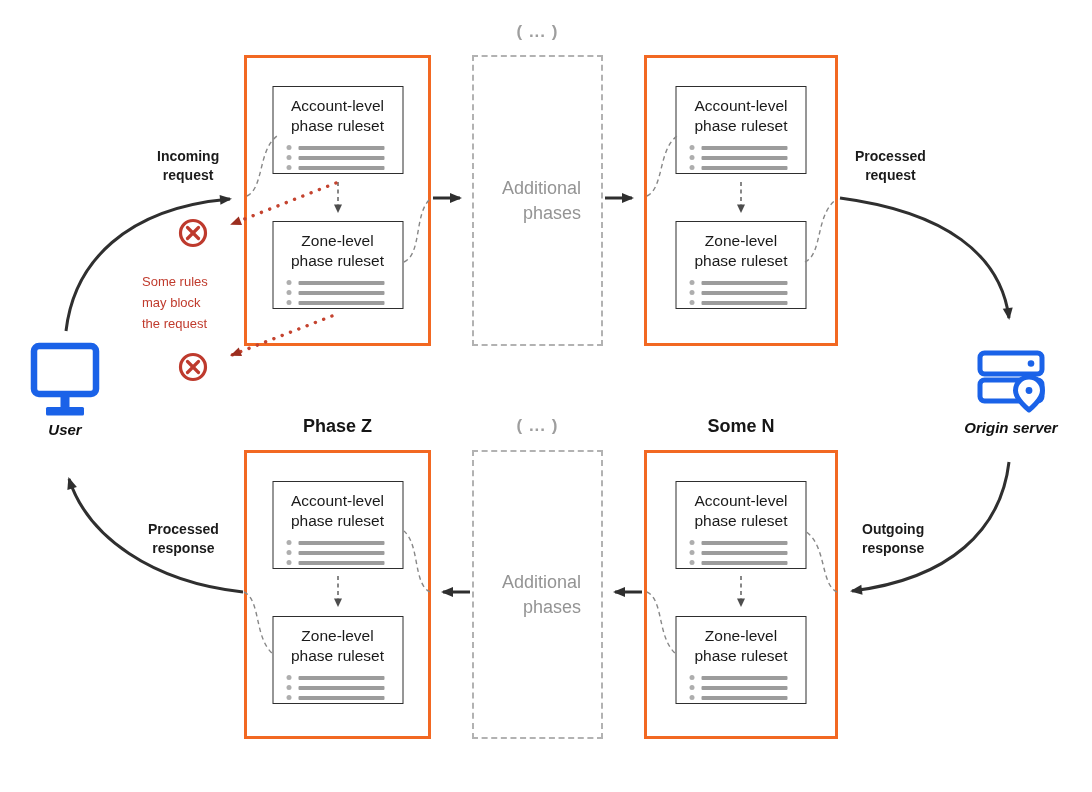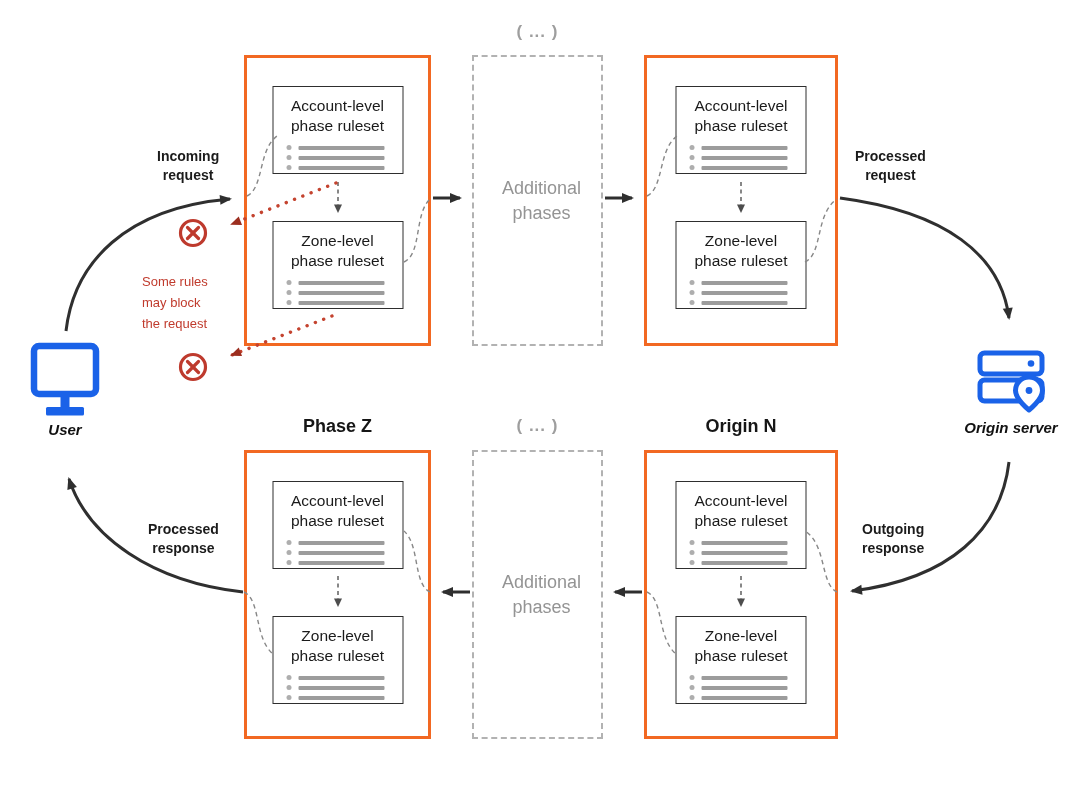--- a/index.html
+++ b/index.html
@@ -30,21 +30,21 @@
   
   .phase-title {
     position:absolute; text-align:center; font-size:18px; font-weight:bold;
     color:#161616; line-height:22px;
   }
   .add-box {
     position:absolute; width:131px; border:2px dashed #b2b2b2; background:#ffffff;
     box-sizing:border-box; display:flex; align-items:center; justify-content:center;
   }
   .add-label {
-    font-size:18px; line-height:25px; color:#949494; text-align:center; white-space:pre-line;margin-left:8px;
+    font-size:18px; line-height:25px; color:#949494; text-align:right; white-space:pre-line;margin-left:8px;
   }
   .ellipsis {
     position:absolute; text-align:center; font-size:17px; font-weight:bold;
     color:#9e9e9e; letter-spacing:1px; line-height:22px;
   }
   .flow-label {
     position:absolute; font-size:14px; font-weight:bold; line-height:18.5px;
     color:#1b1b1b; white-space:pre-line;text-align:center;
   }
   .warning-label {
@@ -58,21 +58,21 @@
 </style>
 </head>
 <body>
 
 <div class="stage">
 
   <div class="ellipsis" style="left:472px; top:21px; width:131px;">( ... )</div>
 
   <div class="phase-title" style="left:244px; top:415px; width:187px;">Phase Z</div>
   <div class="ellipsis" style="left:472px; top:415px; width:131px;">( ... )</div>
-  <div class="phase-title" style="left:644px; top:415px; width:194px;">Origin N</div>
+  <div class="phase-title" style="left:644px; top:415px; width:194px;">Some N</div>
 
   <div class="phase" style="left:244px; top:55px; width:187px; height:291px;">
     <div class="ruleset account">
       <div class="rs-title">Account-level
 phase ruleset</div>
       <div class="rs-lines">
         <div class="rs-row">
             <span class="rs-dot"></span>
             <span class="rs-bar"></span>
           </div>

